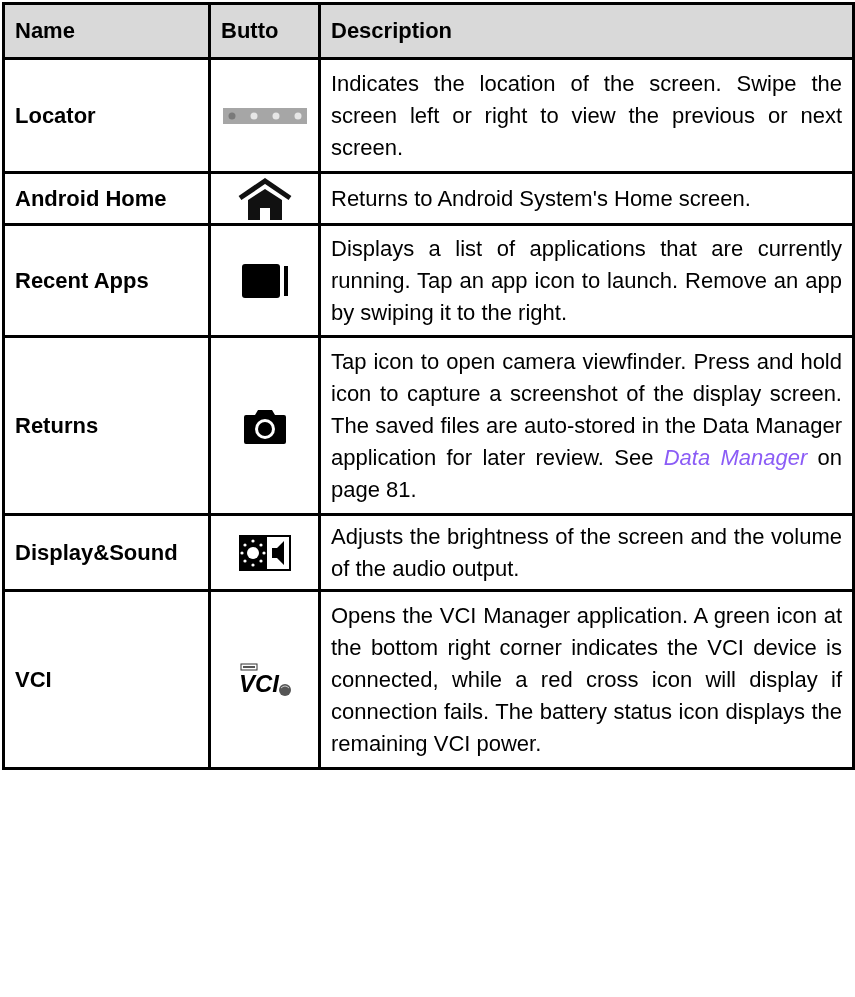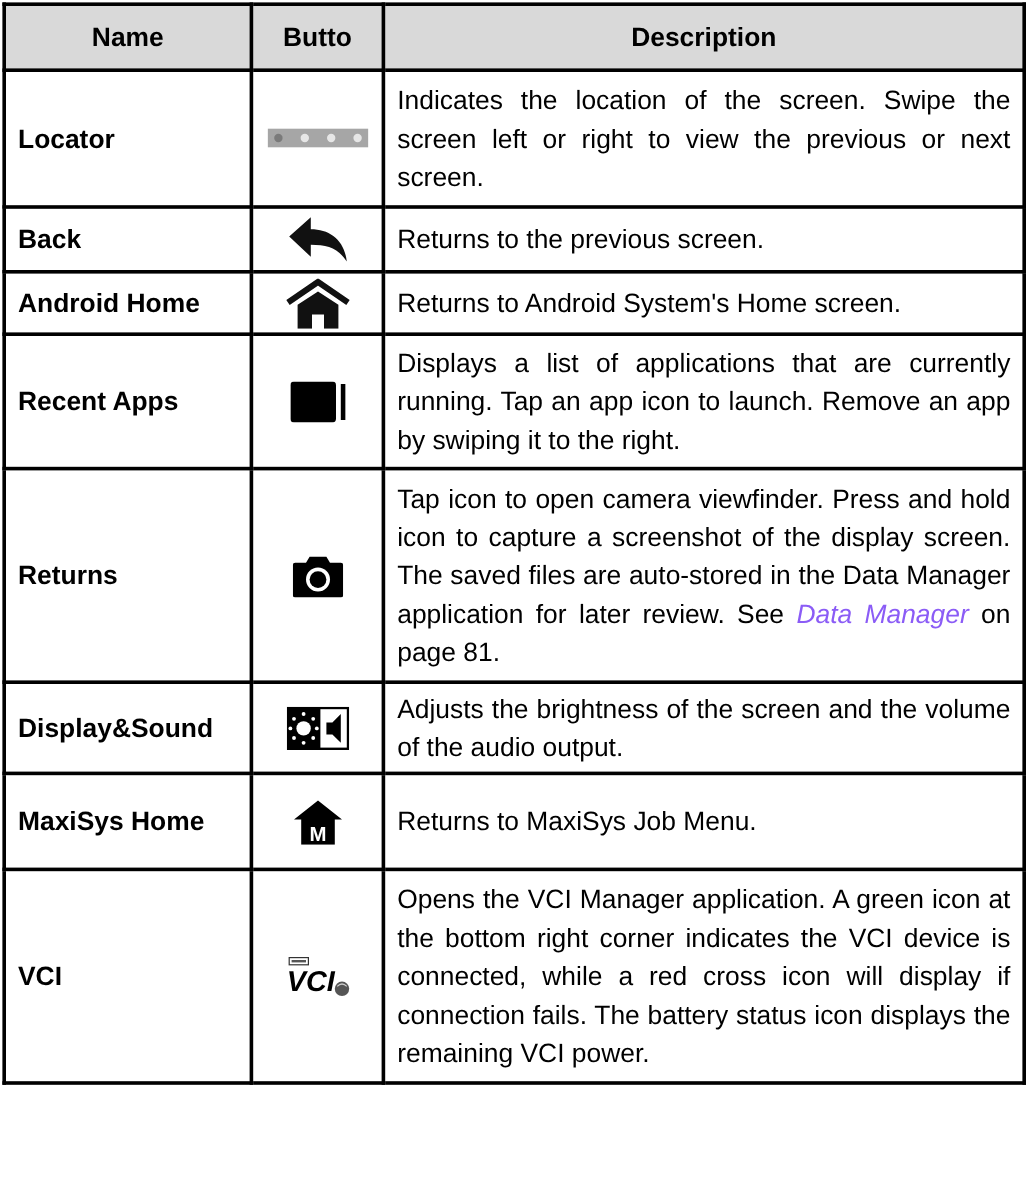--- a/index.html
+++ b/index.html
@@ -5,21 +5,21 @@
   html, body { margin: 0; padding: 0; background: #ffffff; }
   body { width: 855px; height: 997px; overflow: hidden; font-family: "Liberation Sans", sans-serif; color: #000; }
   table.doc {
     position: absolute; left: 2px; top: 2px;
     width: 850px; border-collapse: collapse; table-layout: fixed;
   }
   table.doc td, table.doc th {
     border: 3px solid #000; padding: 0 10px; vertical-align: middle;
   }
   table.doc th {
-    background: #d9d9d9; text-align: center; font-weight: bold; font-size: 22px; height: 52px;
+    background: #d9d9d9; text-align: left; font-weight: bold; font-size: 22px; height: 52px;
   }
   td.name { font-weight: bold; font-size: 22px; padding-left: 12px; }
   td.btn { text-align: center; padding: 0; }
   td.desc { font-size: 22px; line-height: 32px; text-align: justify; padding: 4px 10px 4px 10px; }
   a.link { color: #8b5cf6; font-style: italic; text-decoration: none; }
   .icon { display: inline-block; vertical-align: middle; }
 </style>
 </head>
 <body>
 
@@ -45,29 +45,20 @@
           <rect x="0" y="0" width="84" height="16" fill="#a6a6a6"></rect>
           <circle cx="9" cy="8" r="3.5" fill="#7a7a7a"></circle>
           <circle cx="31" cy="8" r="3.5" fill="#e6e6e6"></circle>
           <circle cx="53" cy="8" r="3.5" fill="#e6e6e6"></circle>
           <circle cx="75" cy="8" r="3.5" fill="#e6e6e6"></circle>
         </svg>
       </td>
       <td class="desc">Indicates the location of the screen. Swipe the screen left or right to view the previous or next screen.</td>
     </tr>
 
-    <tr style="height:54px">
-      <td class="name">Back</td>
-      <td class="btn">
-        <svg class="icon" width="52" height="40" viewBox="0 0 52 40">
-          <path d="M2 17 L20 1 L20 11 C36 11 48 20 50 38 C43 27 34 24 20 24 L20 34 Z" fill="#111"></path>
-        </svg>
-      </td>
-      <td class="desc">Returns to the previous screen.</td>
-    </tr>
 
     <tr style="height:52px">
       <td class="name">Android Home</td>
       <td class="btn">
         <svg class="icon" width="54" height="42" viewBox="0 0 54 42">
           <path d="M2 20 L27 3 L52 20" stroke="#111" stroke-width="5" fill="none" stroke-linejoin="miter"></path>
           <path d="M10 22 L27 11 L44 22 L44 42 L32 42 L32 30 L22 30 L22 42 L10 42 Z" fill="#111"></path>
         </svg>
       </td>
       <td class="desc">Returns to Android System's Home screen.</td>
@@ -113,30 +104,20 @@
               <circle cx="22" cy="10" r="1.6"></circle>
             <circle cx="6" cy="26" r="1.6"></circle>
               <circle cx="22" cy="26" r="1.6"></circle>
           </g>
           <path d="M33 13 L38 13 L45 6 L45 30 L38 23 L33 23 Z" fill="#000"></path>
         </svg>
       </td>
       <td class="desc">Adjusts the brightness of the screen and the volume of the audio output.</td>
     </tr>
 
-    <tr style="height:80px">
-      <td class="name">MaxiSys Home</td>
-      <td class="btn">
-        <svg class="icon" width="42" height="38" viewBox="0 0 42 38">
-          <path d="M21 1 L41 17 L35 17 L35 38 L7 38 L7 17 L1 17 Z" fill="#000"></path>
-          <text x="21" y="35" text-anchor="middle" font-family="Liberation Sans, sans-serif" font-weight="bold" font-size="17" fill="#fff">M</text>
-        </svg>
-      </td>
-      <td class="desc">Returns to MaxiSys Job Menu.</td>
-    </tr>
 
     <tr style="height:178px">
       <td class="name">VCI</td>
       <td class="btn">
         <svg class="icon" width="56" height="36" viewBox="0 0 56 36">
           <rect x="4" y="2" width="16" height="6" fill="none" stroke="#333" stroke-width="1"></rect>
           <rect x="6" y="4" width="12" height="2" fill="#555"></rect>
           <text x="2" y="30" font-family="Liberation Sans, sans-serif" font-weight="bold" font-style="italic" font-size="24" fill="#000">VCI</text>
           <circle cx="48" cy="28" r="6" fill="#555"></circle>
           <path d="M44 26 Q48 22 52 26" stroke="#ccc" stroke-width="1" fill="none"></path>

